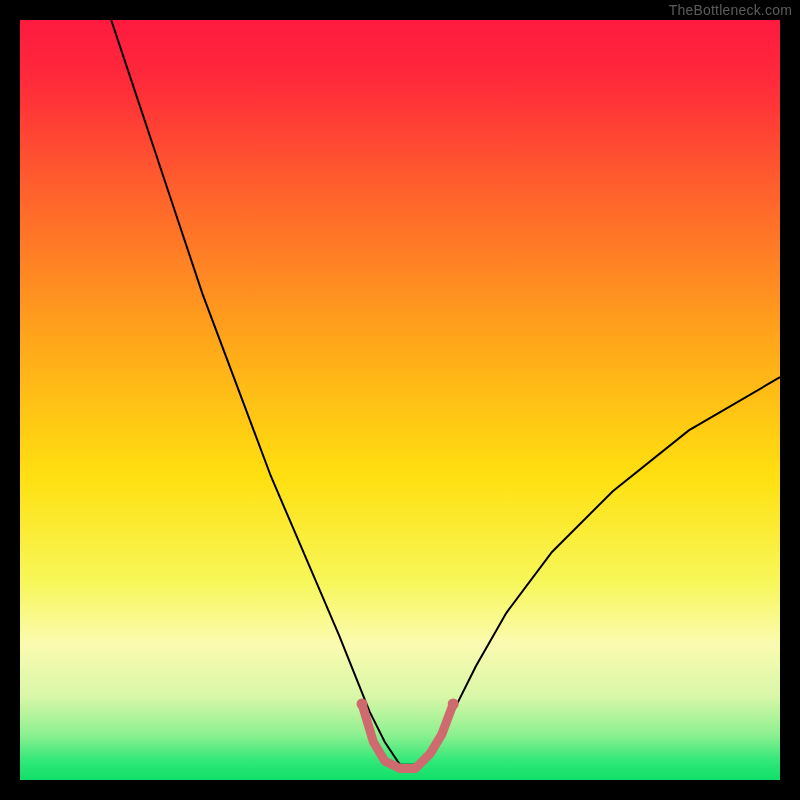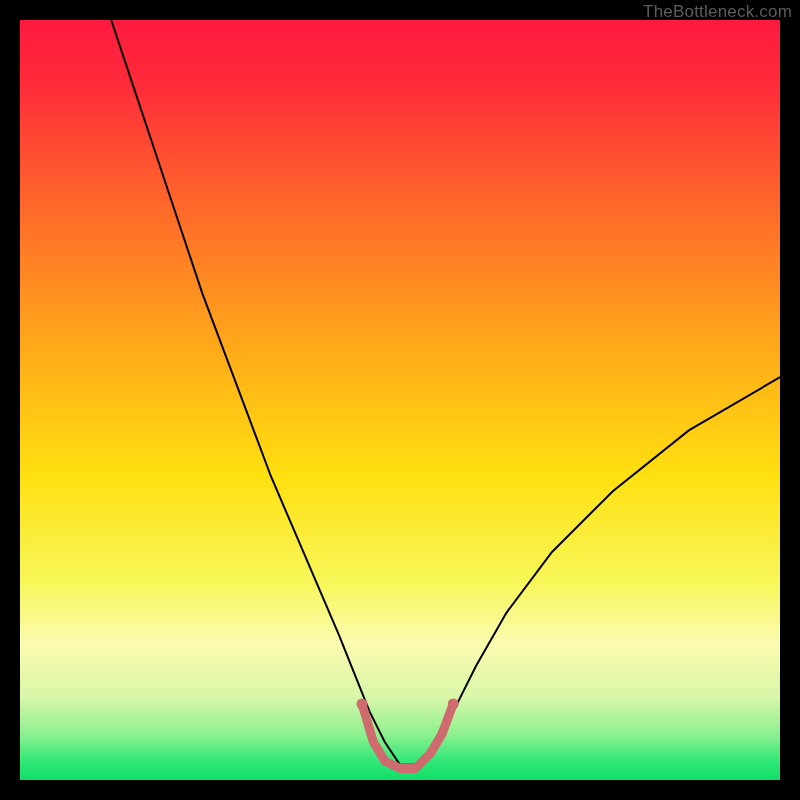--- a/index.html
+++ b/index.html
@@ -23,21 +23,21 @@
     top: 20px;
     width: 760px;
     height: 760px;
     
   }
   .watermark {
     position: absolute;
     top: 2px;
     right: 8px;
     color: #5c5c5c;
-    font-size: 17px;
+    font-size: 14px;
     font-weight: 400;
     letter-spacing: 0.2px;
     user-select: none;
     pointer-events: none;
   }
   svg {
     display: block;
   }
 </style>
 </head>

